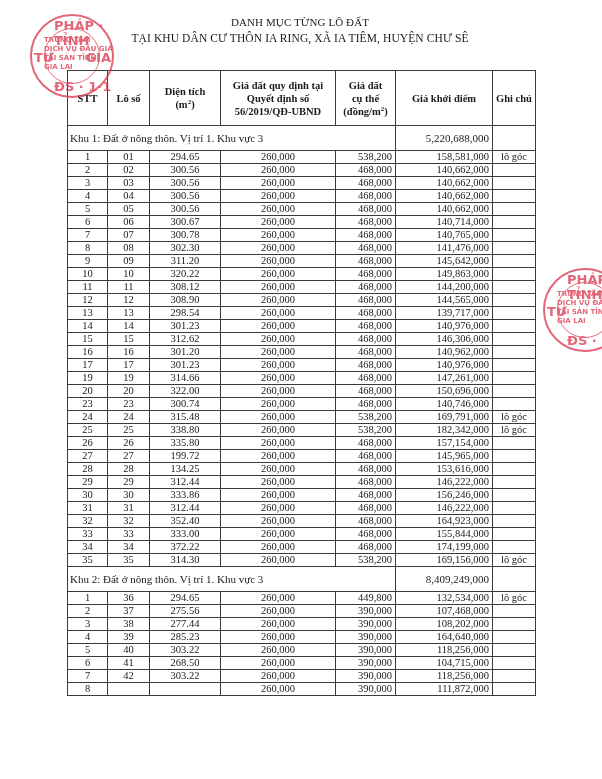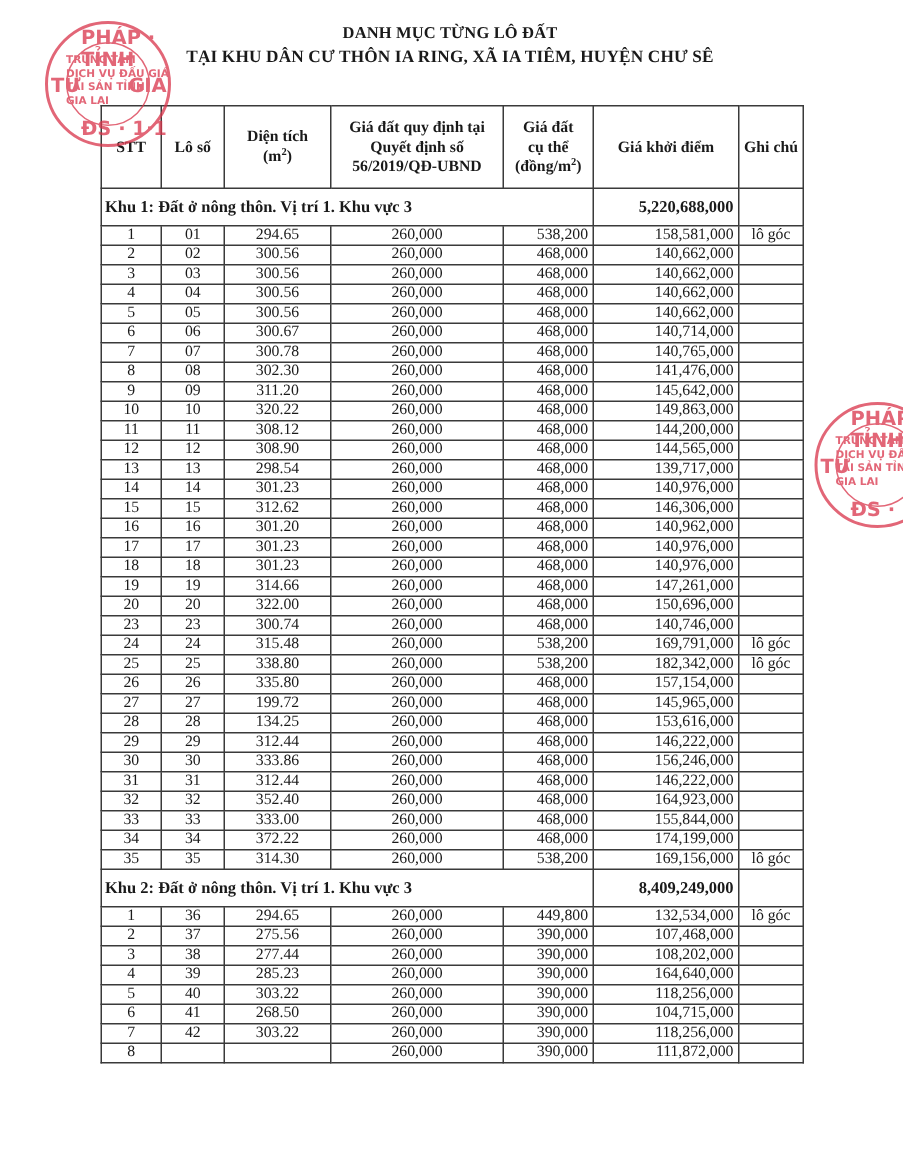--- a/index.html
+++ b/index.html
@@ -3,40 +3,40 @@
 <meta charset="utf-8">
 <style>
   html, body { margin: 0; padding: 0; }
   body {
     width: 602px; height: 779px; overflow: hidden; position: relative;
     background: #ffffff; color: #1a1a1a;
     font-family: "Liberation Serif", "DejaVu Serif", serif;
   }
   .title {
     position: absolute; left: 0; width: 602px; text-align: center;
-    font-weight: bold; font-size: 11px; letter-spacing: 0.1px;
+    font-weight: normal; font-size: 11px; letter-spacing: 0.1px;
   }
   .title.t1 { top: 16px; left: 60px; width: 480px; }
   .title.t2 { top: 32px; left: 60px; width: 480px; font-size: 11.5px; }
   table.grid {
     position: absolute; left: 67px; top: 70px;
     border-collapse: collapse; table-layout: fixed;
     font-size: 10.5px;
   }
   table.grid td, table.grid th {
     border: 1px solid #3a3a3a; padding: 0 3px; height: 12px; line-height: 12px;
     white-space: nowrap; overflow: hidden;
   }
   table.grid th {
     font-weight: bold; font-size: 10.5px; line-height: 13px; height: 54px;
     text-align: center; white-space: normal; vertical-align: middle;
   }
   td.c { text-align: center; }
   td.r { text-align: right; }
-  tr.section td { height: 24px; font-weight: bold; font-size: 11px; }
+  tr.section td { height: 24px; font-weight: normal; font-size: 11px; }
   tr.section td.sec-label { text-align: left; padding-left: 2px; }
   sup { font-size: 7px; vertical-align: 4px; line-height: 0; }
   .stamp {
     position: absolute; border-radius: 50%;
     border: 2px solid #d9344a; color: #d9344a;
     font-family: "DejaVu Sans", sans-serif; font-weight: bold;
     opacity: 0.75; pointer-events: none;
   }
   .stamp .inner {
     position: absolute; border-radius: 50%; border: 1px solid #d9344a;
@@ -240,29 +240,20 @@
       <tr>
         <td class="c">17</td>
         <td class="c">17</td>
         <td class="c">301.23</td>
         <td class="c">260,000</td>
         <td class="r">468,000</td>
         <td class="r">140,976,000</td>
         <td class="c"></td>
       </tr>
       <tr>
-        <td class="c">18</td>
-        <td class="c">18</td>
-        <td class="c">301.23</td>
-        <td class="c">260,000</td>
-        <td class="r">468,000</td>
-        <td class="r">140,976,000</td>
-        <td class="c"></td>
-      </tr>
-      <tr>
         <td class="c">19</td>
         <td class="c">19</td>
         <td class="c">314.66</td>
         <td class="c">260,000</td>
         <td class="r">468,000</td>
         <td class="r">147,261,000</td>
         <td class="c"></td>
       </tr>
       <tr>
         <td class="c">20</td>

